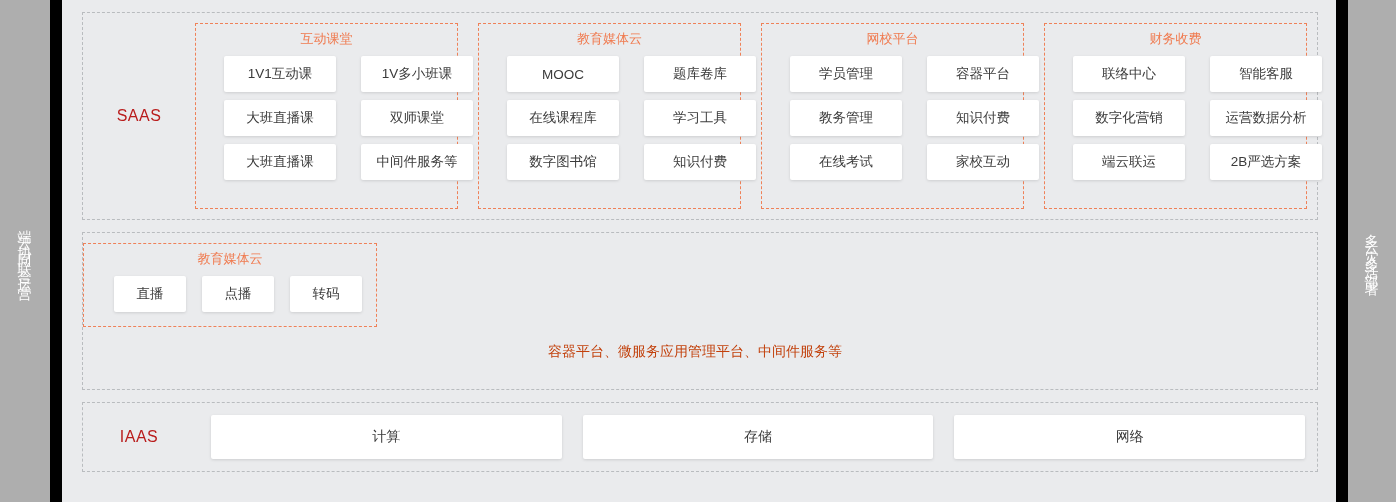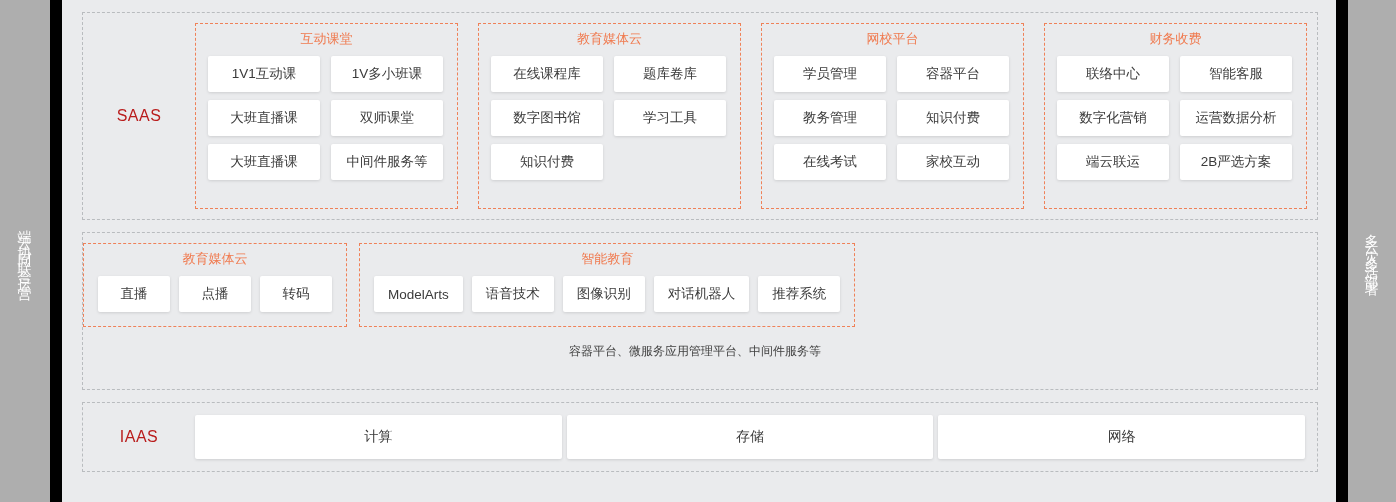--- a/index.html
+++ b/index.html
@@ -108,47 +108,47 @@
     border-radius: 2px;
     box-shadow: 0 1px 3px rgba(0,0,0,.12);
     height: 36px;
     display: flex;
     align-items: center;
     justify-content: center;
     font-size: 13.5px;
     color: #3b3b3b;
     white-space: nowrap;
     padding: 0 8px;
+    margin-left: 16px;
   }
   .saas .group { flex: 1 1 0; }
   .saas .card { width: 112px; }
 
   
   .paas { height: 158px; }
   .paas .layer-body {
     flex-direction: column;
     padding: 10px 10px 0 0;
   }
   .paas-groups {
     display: flex;
     gap: 12px;
     align-items: stretch;
   }
   .paas .group {
     padding: 6px 14px 14px 14px;
   }
   .paas-row {
     display: flex;
-    gap: 9px;
   }
   .paas .card { min-width: 72px; padding: 0 14px; }
   .paas-note {
     text-align: center;
-    color: #404040;
-    font-size: 12px;
+    color: #c2410c;
+    font-size: 14px;
     padding: 16px 0 0 0;
     user-select: none;
   }
 
   
   .iaas { height: 70px; }
   .iaas .layer-body {
     flex-direction: row;
     gap: 5px;
     padding: 12px 12px 12px 0;
@@ -184,24 +184,25 @@
             <div class="card">大班直播课</div>
             <div class="card">双师课堂</div>
             <div class="card">大班直播课</div>
             <div class="card">中间件服务等</div>
           </div>
         </div>
 
         <div class="group">
           <div class="group-title">教育媒体云</div>
           <div class="group-grid g2">
+            <div class="card">MOOC</div>
+            <div class="card">题库卷库</div>
             <div class="card">在线课程库</div>
-            <div class="card">题库卷库</div>
+            <div class="card">学习工具</div>
             <div class="card">数字图书馆</div>
-            <div class="card">学习工具</div>
             <div class="card">知识付费</div>
           </div>
         </div>
 
         <div class="group">
           <div class="group-title">网校平台</div>
           <div class="group-grid g2">
             <div class="card">学员管理</div>
             <div class="card">容器平台</div>
             <div class="card">教务管理</div>
@@ -233,30 +234,20 @@
           <div class="group">
             <div class="group-title">教育媒体云</div>
             <div class="paas-row">
               <div class="card">直播</div>
               <div class="card">点播</div>
               <div class="card">转码</div>
             </div>
           </div>
 
 
-          <div class="group">
-            <div class="group-title">智能教育</div>
-            <div class="paas-row">
-              <div class="card">ModelArts</div>
-              <div class="card">语音技术</div>
-              <div class="card">图像识别</div>
-              <div class="card">对话机器人</div>
-              <div class="card">推荐系统</div>
-            </div>
-          </div>
 
         </div>
         <div class="paas-note">容器平台、微服务应用管理平台、中间件服务等</div>
       </div>
     </div>
 
     <div class="layer iaas">
       <div class="layer-label">IAAS</div>
       <div class="layer-body">
         <div class="card">计算</div>

